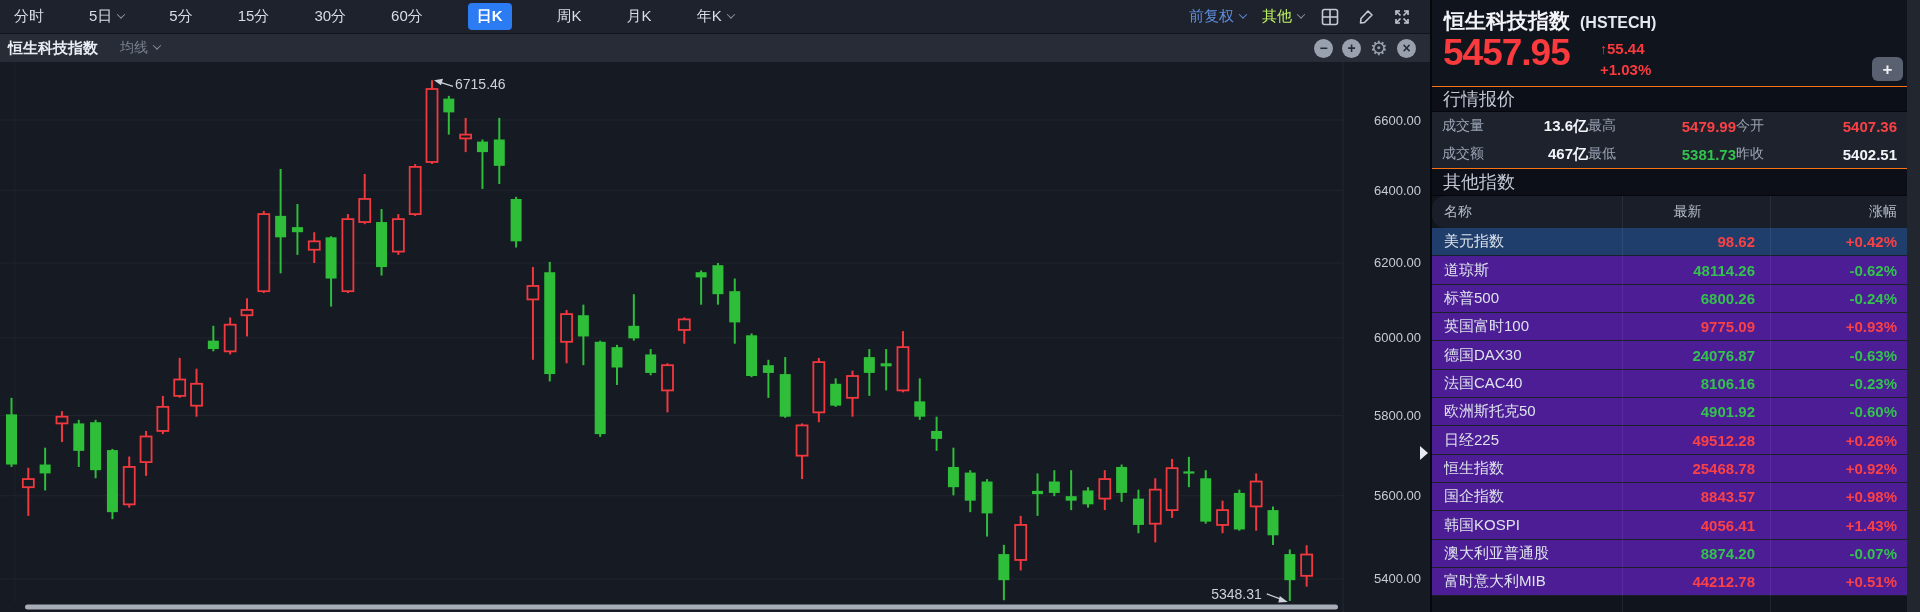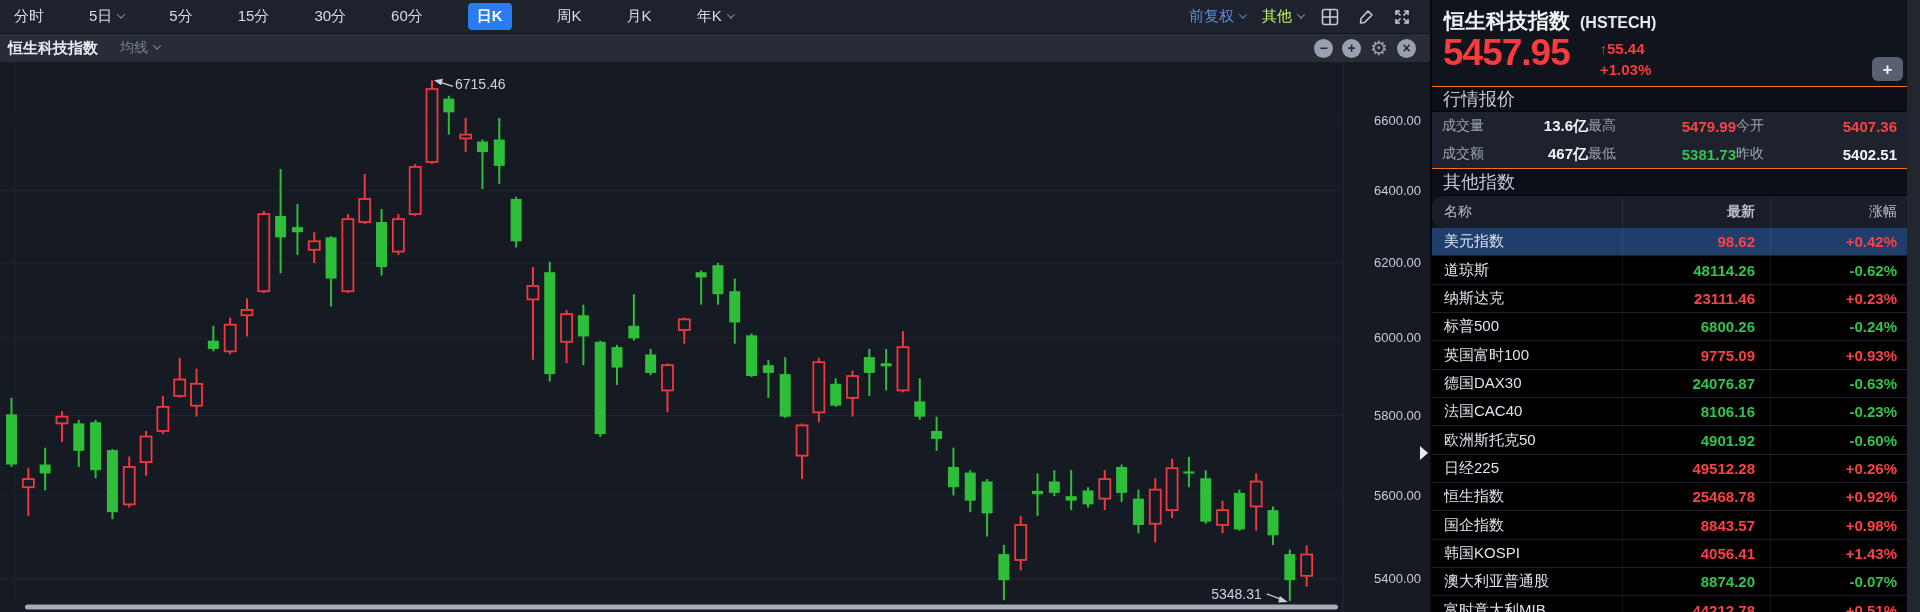--- a/index.html
+++ b/index.html
@@ -62,24 +62,24 @@
   .quote-row { display:grid; grid-template-columns:62px 84px 48px 100px 48px 1fr; align-items:center; height:28px;
                padding:0 23px 0 10px; }
   .q-label { color:#9ba3b2; font-size:14px; }
   .q-value { font-size:15px; font-weight:bold; text-align:right; color:#f2f4f8; }
   .tone-up { color:#fa4146 !important; }
   .tone-down { color:#33c24d !important; }
 
   .idx-table { position:absolute; left:0; top:196px; width:100%; height:416px; overflow:hidden; }
   .idx-head { display:grid; grid-template-columns:1fr 148px 129px; height:32px; align-items:center;
               background:#191e29; padding:0 23px 0 12px; color:#b6bdc9; font-size:14px;border-radius:13px; }
-  .idx-head .h-last { text-align:right; padding-right:13px;font-weight:bold; }
+  .idx-head .h-last { text-align:center; padding-right:13px; }
   .idx-head .h-chg { text-align:right; }
   .idx-row { display:grid; grid-template-columns:1fr 148px 129px; height:28.35px; align-items:center;
-             padding:0 23px 0 12px; background:#000000; border-bottom:1px solid #1a1f29; cursor:pointer; }
+             padding:0 23px 0 12px; background:#4c1d95; border-bottom:1px solid #1a1f29; cursor:pointer; }
   .idx-row.selected { background:#1f3e6b; }
   .idx-name { color:#dde3ec; font-size:15px; white-space:nowrap; overflow:hidden; }
   .idx-last { font-size:15px; font-weight:bold; text-align:right; padding-right:13px; }
   .idx-chg { font-size:15px; font-weight:bold; text-align:right; }
   .col-div { position:absolute; top:196px; bottom:0; width:1px; background:rgba(255,255,255,0.07); }
   #col-div1 { left:190px; } #col-div2 { left:338px; }
   .right-gutter { position:absolute; right:0; top:0; width:13px; height:612px; background:#22262f; }
 </style>
 </head>
 <body>
@@ -404,25 +404,20 @@
             <span class="idx-name">美元指数</span>
             <span class="idx-last tone-up">98.62</span>
             <span class="idx-chg tone-up">+0.42%</span>
           </div>
           <div class="idx-row">
             <span class="idx-name">道琼斯</span>
             <span class="idx-last tone-down">48114.26</span>
             <span class="idx-chg tone-down">-0.62%</span>
           </div>
           <div class="idx-row">
-            <span class="idx-name">纳斯达克</span>
-            <span class="idx-last tone-up">23111.46</span>
-            <span class="idx-chg tone-up">+0.23%</span>
-          </div>
-          <div class="idx-row">
             <span class="idx-name">标普500</span>
             <span class="idx-last tone-down">6800.26</span>
             <span class="idx-chg tone-down">-0.24%</span>
           </div>
           <div class="idx-row">
             <span class="idx-name">英国富时100</span>
             <span class="idx-last tone-up">9775.09</span>
             <span class="idx-chg tone-up">+0.93%</span>
           </div>
           <div class="idx-row">

